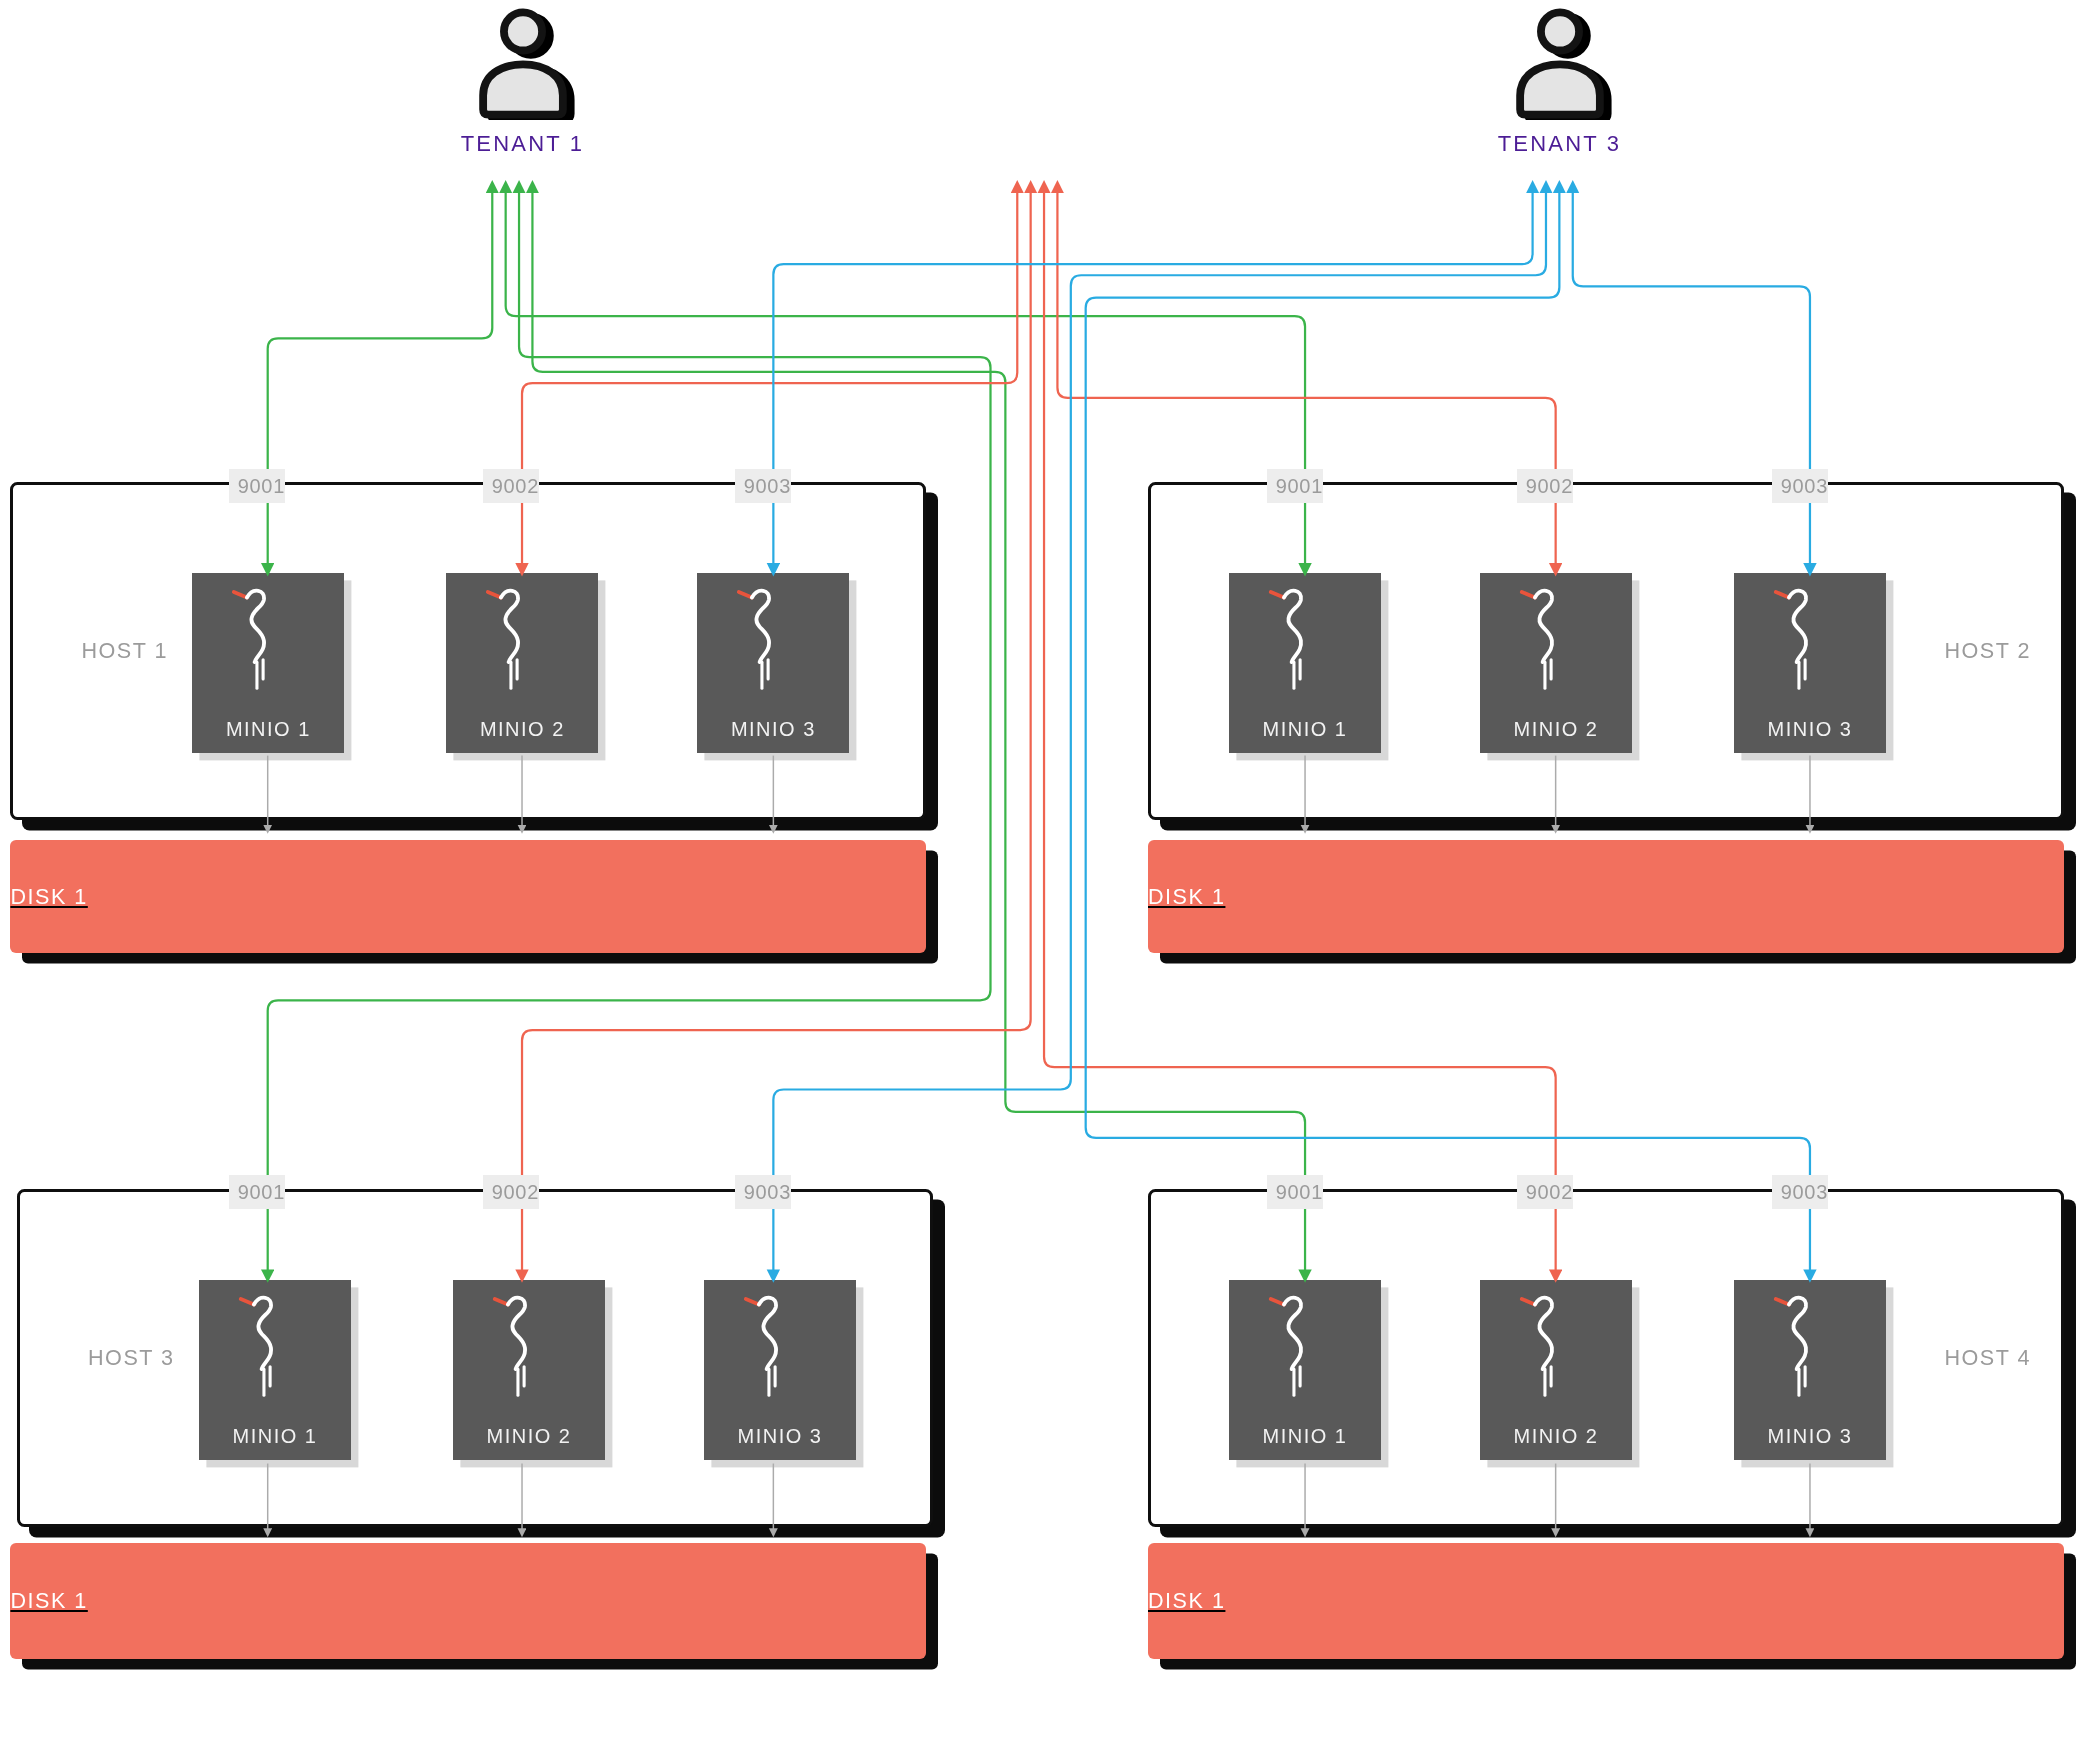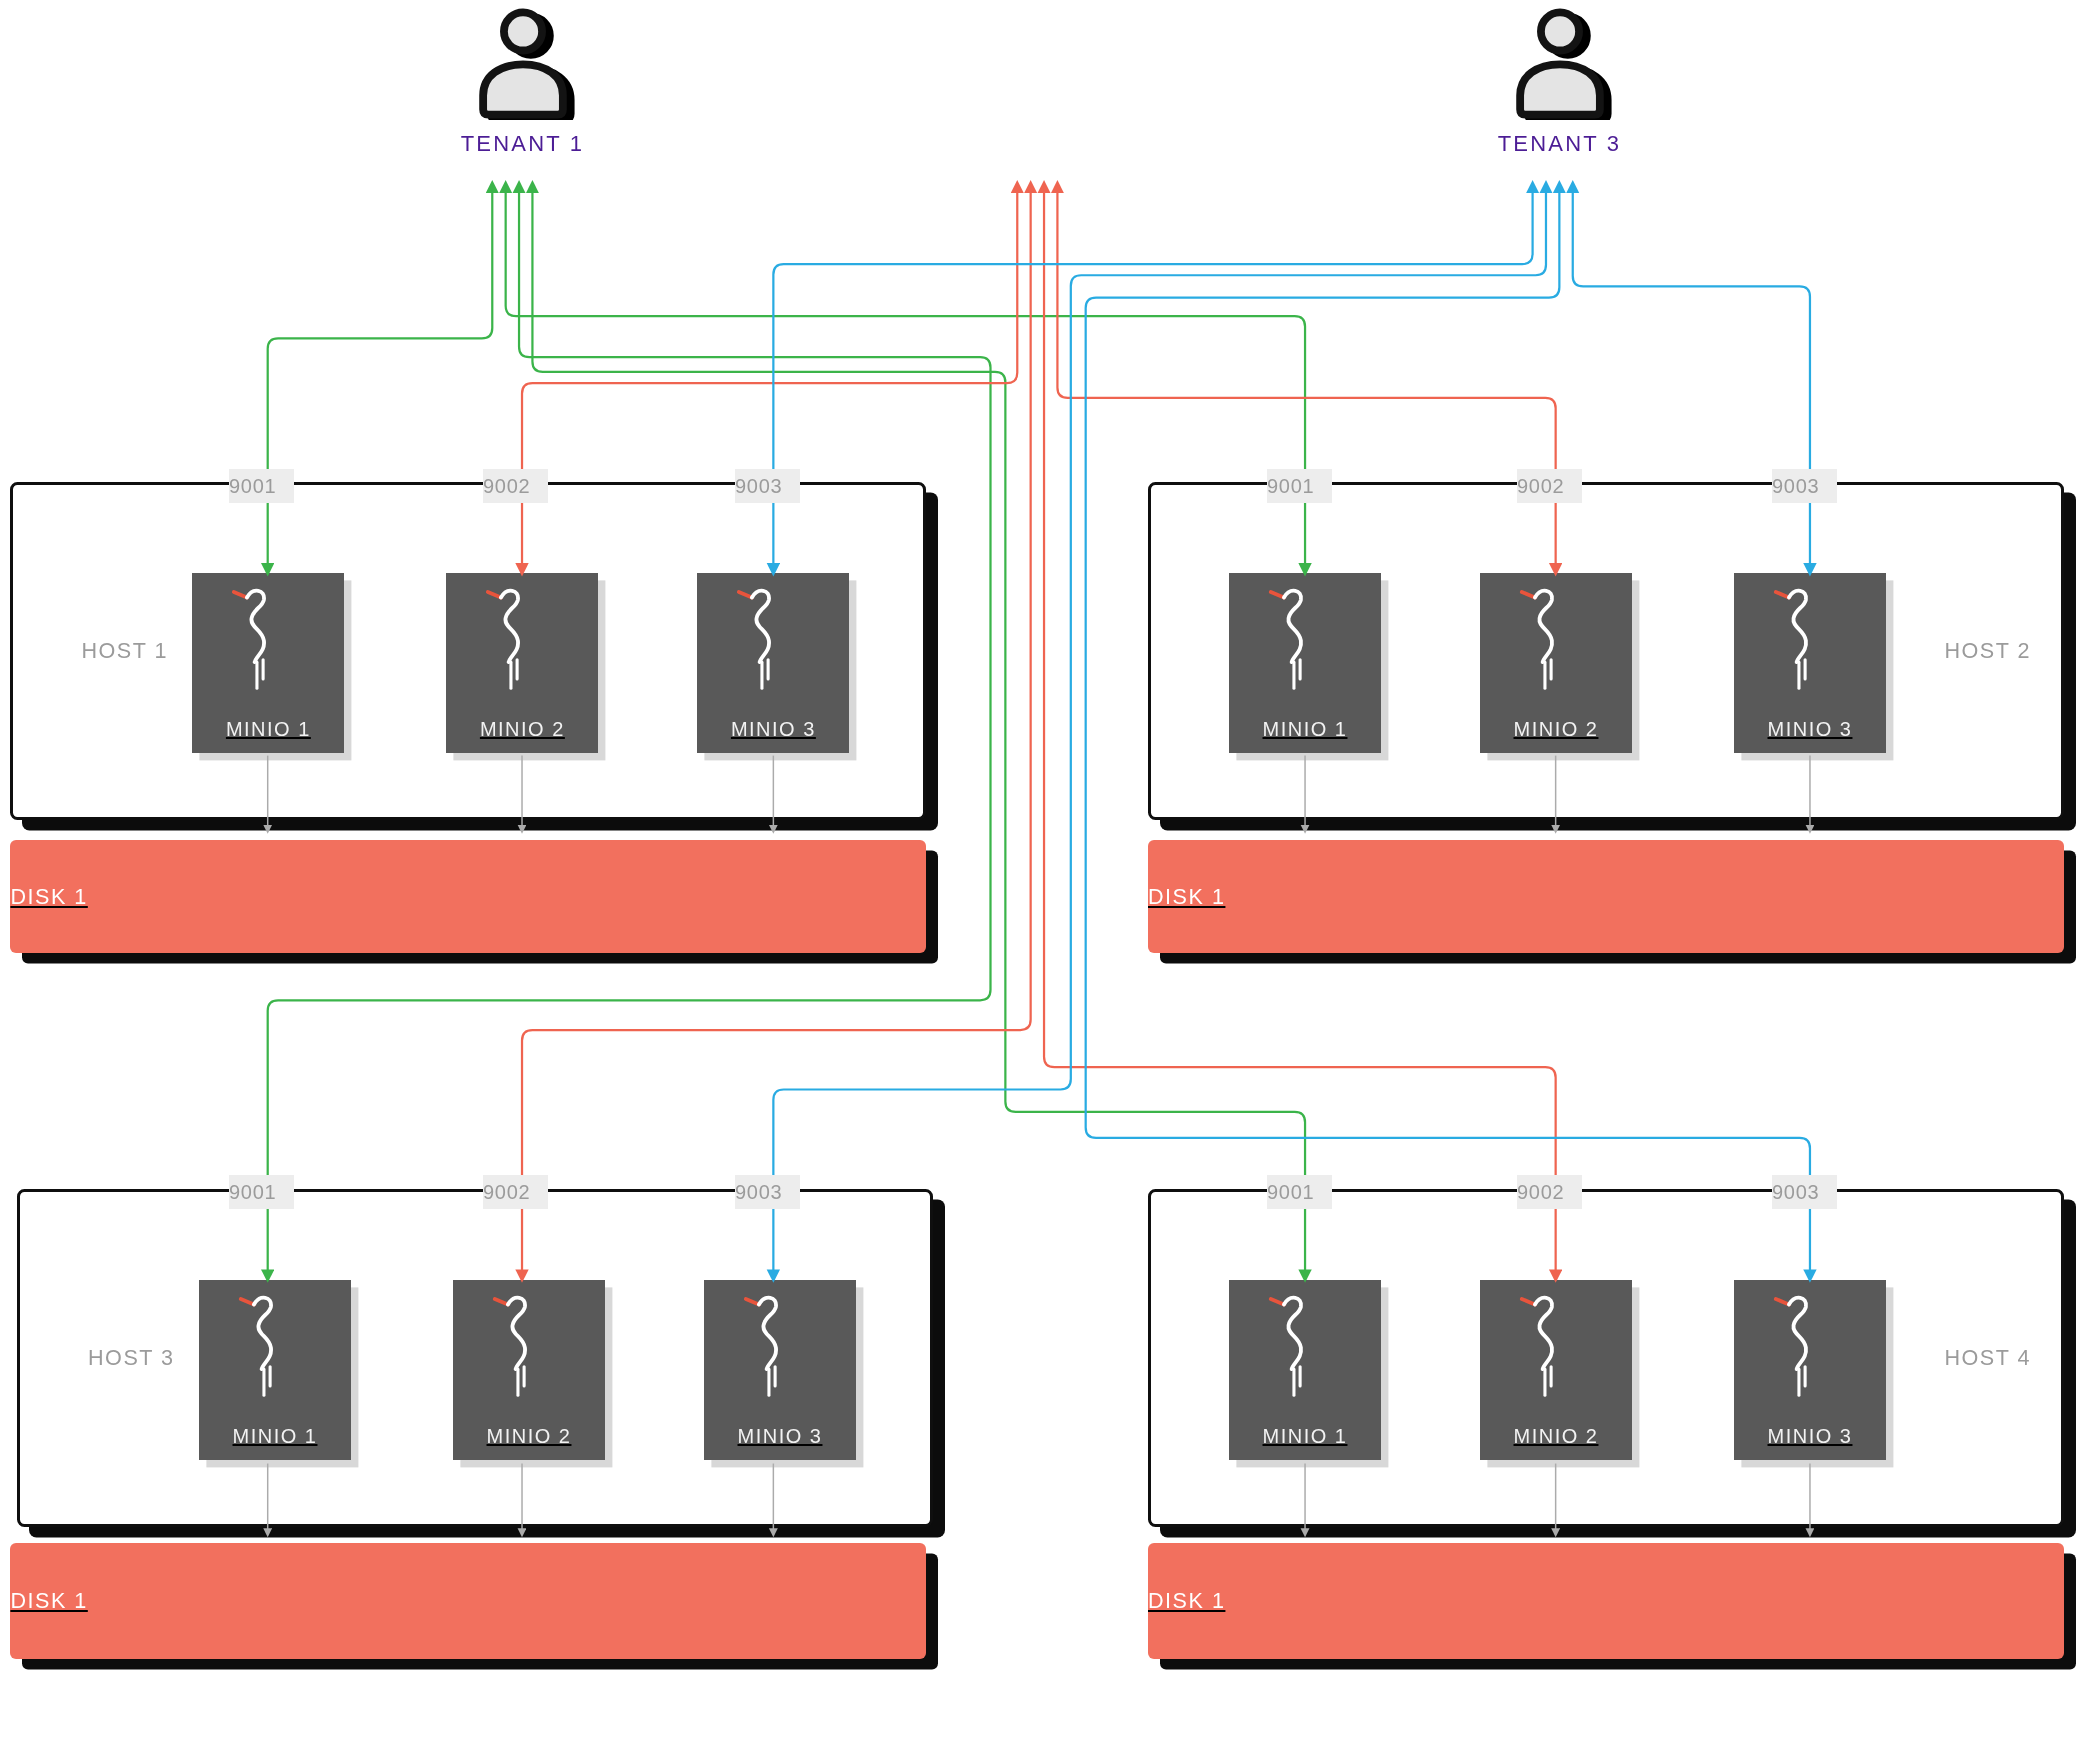--- a/index.html
+++ b/index.html
@@ -20,26 +20,26 @@
     position:absolute;width:916px;height:338px;background:#ffffff;
     border:3px solid #0f0f0f;border-radius:7.4px;
     box-shadow:12px 10.4px 0 #0c0c0c;z-index:1;box-sizing:border-box;
   }
   .host-label{position:absolute;top:50%;transform:translateY(-50%);font-size:21.6px;color:#9b9b9b;letter-spacing:1.5px;margin-left:38px;}
   .host-label.left{left:30px;} .host-label.right{right:30px;}
   
   .minio{
     position:absolute;top:88px;width:152px;height:180px;background:#595959;
     box-shadow:7.4px 7.4px 0 #d8d8d8;display:flex;flex-direction:column;
-    align-items:center;justify-content:space-between;padding:10.4px 0 12px 0;box-sizing:border-box;text-decoration:underline;
+    align-items:center;justify-content:space-between;padding:10.4px 0 12px 0;box-sizing:border-box;
   }
   .minio-label{font-size:20px;color:#f2f2f2;letter-spacing:1.5px;}
   
   .port{
-    position:absolute;width:65px;height:34px;line-height:34px;text-align:left;
+    position:absolute;width:56px;height:34px;line-height:34px;text-align:right;
     background:#ededed;color:#9b9b9b;font-size:20px;z-index:10;letter-spacing:0.7px;
   }
   
   .disk{
     position:absolute;width:916px;background:#f2705e;border-radius:6px;
     box-shadow:12px 10.4px 0 #0c0c0c;display:flex;align-items:center;justify-content:flex-start;z-index:1;text-decoration:underline;
   }
   .disk-label{font-size:21.6px;color:#ffffff;letter-spacing:1.5px;}
   
   .caption{position:absolute;top:1705px;left:0;width:100%;text-align:center;font-size:22px;color:#363636;}

